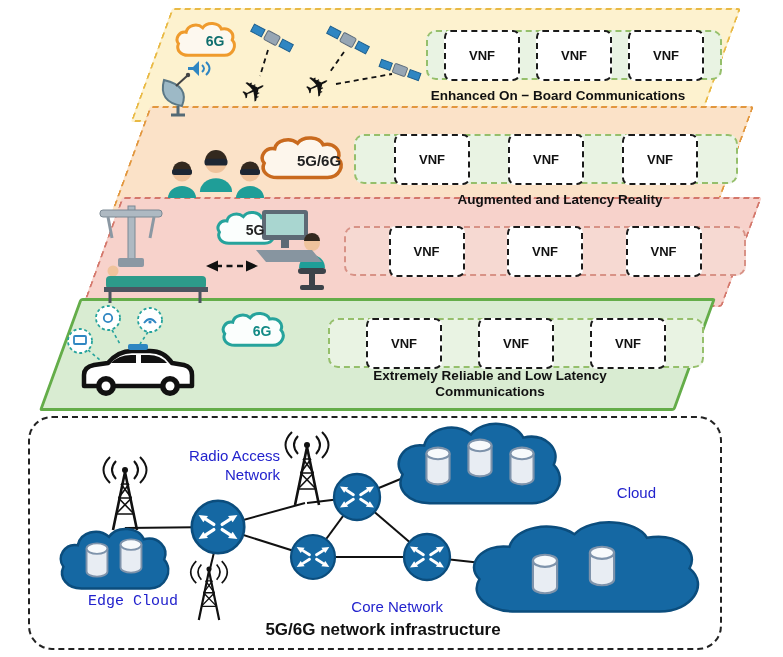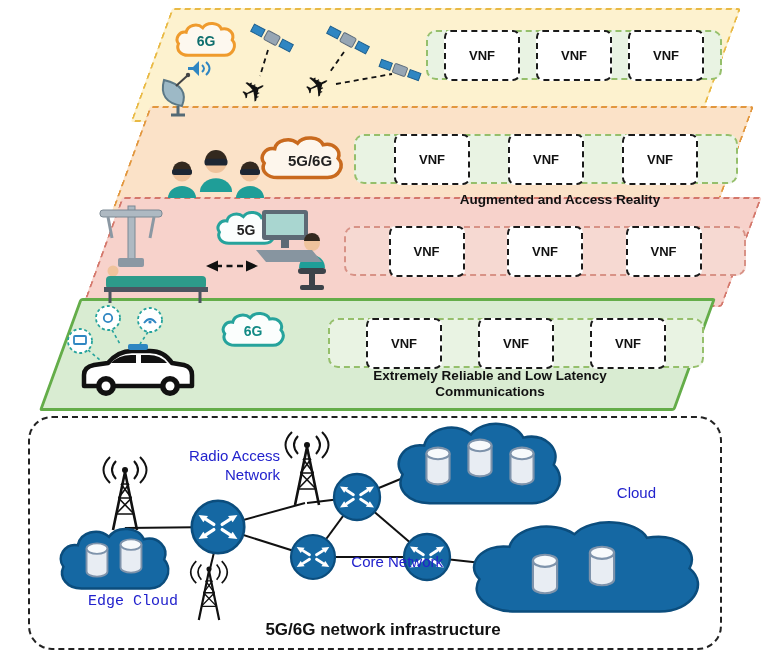--- a/index.html
+++ b/index.html
@@ -12,21 +12,21 @@
   .slab4{left:80px;top:298px;width:630px;height:107px;background:#d9ecd2;border:3px solid #64ad49;}
   .infra-box{position:absolute;left:28px;top:416px;width:690px;height:230px;
              border:2.5px dashed #222;border-radius:24px;background:#fff;}
   .gfx{position:absolute;left:0;top:0;pointer-events:none;}
   .vnf-group{position:absolute;display:flex;align-items:center;justify-content:space-evenly;border-radius:10px;}
   .vnf-green{background:#e9f3e3;border:2px dashed #95bf6b;}
   .vnf-pink{background:#f6d9d2;border:2px dashed #d89286;}
   .vnf-box{background:#fff;border:2px dashed #1a1a1a;border-radius:7px;padding:16px 0;width:72px;
            text-align:center;font-weight:bold;font-size:13px;color:#111;}
   .layer-title{position:absolute;text-align:center;font-weight:bold;font-size:13.5px;color:#111;line-height:1.2;}
-  .cloud-label{position:absolute;text-align:center;font-weight:bold;}
+  .cloud-label{position:absolute;text-align:center;font-weight:bold;padding-left:9px;}
   .blue-label{position:absolute;text-align:right;color:#2222cd;font-size:15px;line-height:1.25;}
   .infra-title{position:absolute;text-align:center;font-weight:bold;font-size:17px;color:#111;}
 </style>
 </head>
 <body>
 
 <div class="canvas">
 
   <div class="slab slab1"></div>
   <div class="slab slab2"></div>
@@ -235,22 +235,23 @@
     <div class="vnf-box">VNF</div>
     <div class="vnf-box">VNF</div>
     <div class="vnf-box">VNF</div>
   </div>
 
   <div class="cloud-label" style="left:176px;top:33px;width:60px;font-size:14px;color:#0e6e6e;">6G</div>
   <div class="cloud-label" style="left:262px;top:152px;width:80px;font-size:15px;color:#222;margin-left:8px;">5G/6G</div>
   <div class="cloud-label" style="left:216px;top:222px;width:60px;font-size:14px;color:#222;">5G</div>
   <div class="cloud-label" style="left:223px;top:323px;width:60px;font-size:14px;color:#128a85;">6G</div>
 
-  <div class="layer-title" style="left:390px;top:192px;width:340px;">Augmented and Access Reality</div>
+  <div class="layer-title" style="left:385px;top:88px;width:346px;">Enhanced On − Board Communications</div>
+  <div class="layer-title" style="left:390px;top:192px;width:340px;">Augmented and Latency Reality</div>
   <div class="layer-title" style="left:340px;top:368px;width:300px;">Extremely Reliable and Low Latency Communications</div>
 
   <div class="blue-label" style="left:150px;top:447px;width:130px;">Radio Access Network</div>
   <div class="blue-label" style="left:576px;top:484px;width:80px;">Cloud</div>
   <div class="blue-label" style="left:48px;top:593px;width:130px;font-family:Liberation Mono, monospace;">Edge Cloud</div>
-  <div class="blue-label" style="left:303px;top:553px;width:140px;">Core Network</div>
+  <div class="blue-label" style="left:303px;top:598px;width:140px;">Core Network</div>
   <div class="infra-title" style="left:198px;top:620px;width:370px;">5G/6G network infrastructure</div>
 
 </div>
 
 </body></html>

